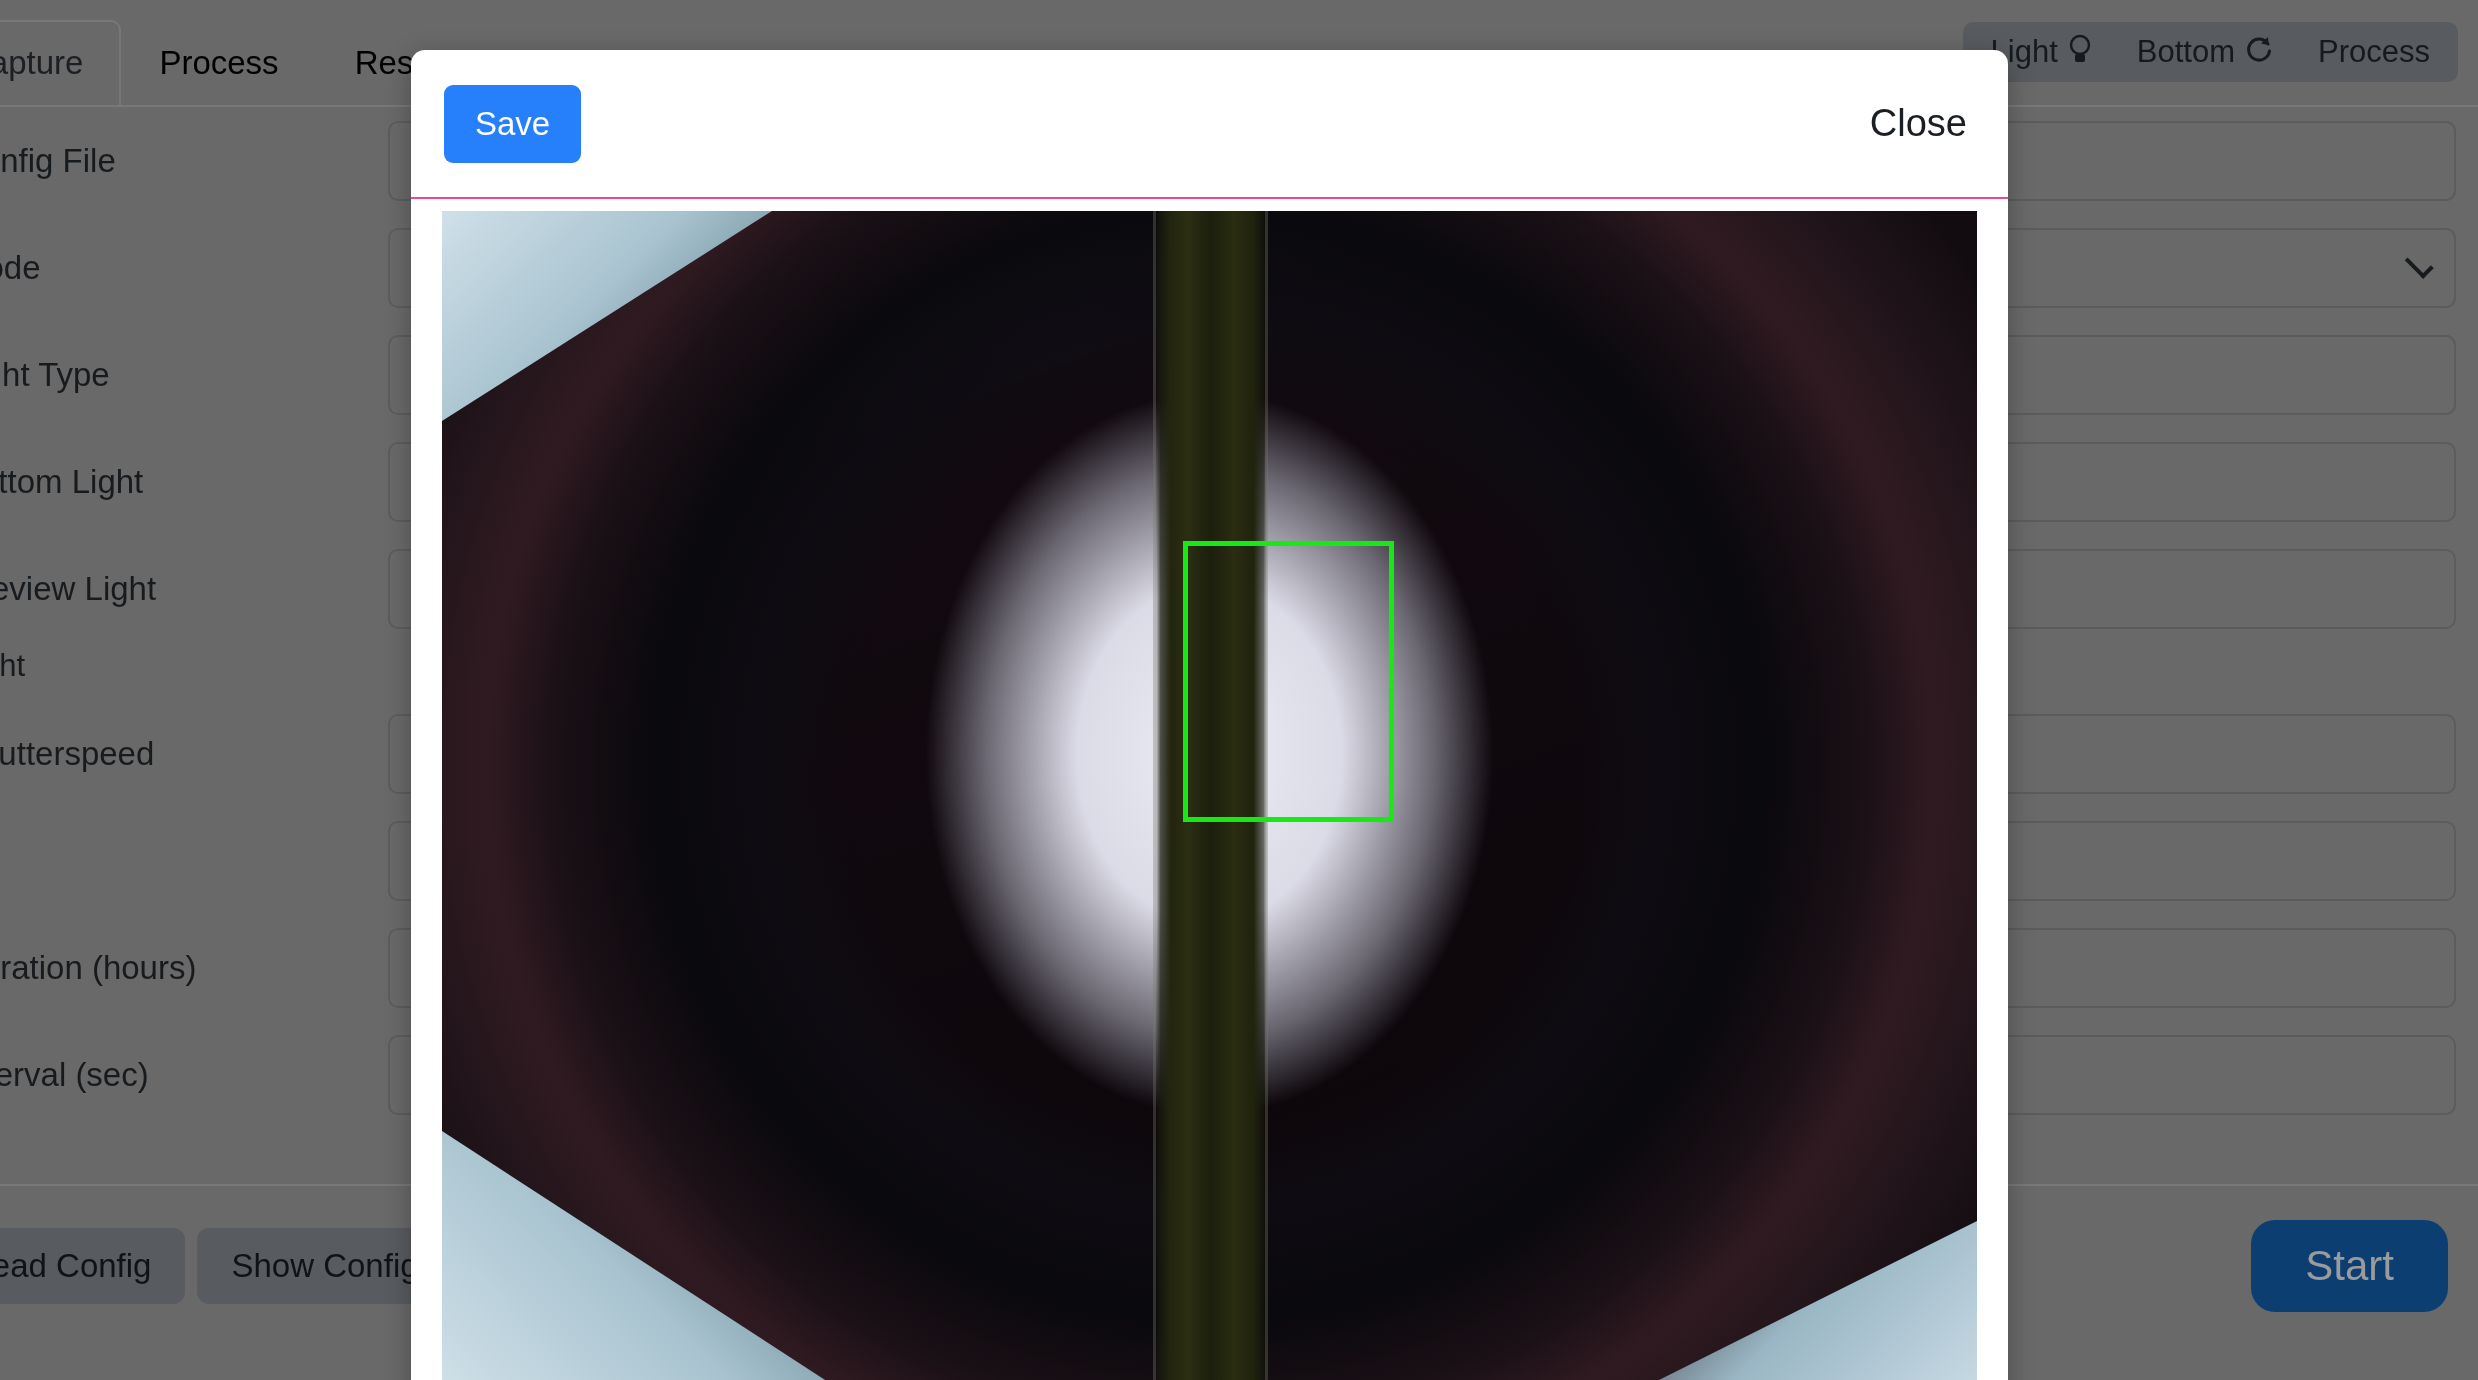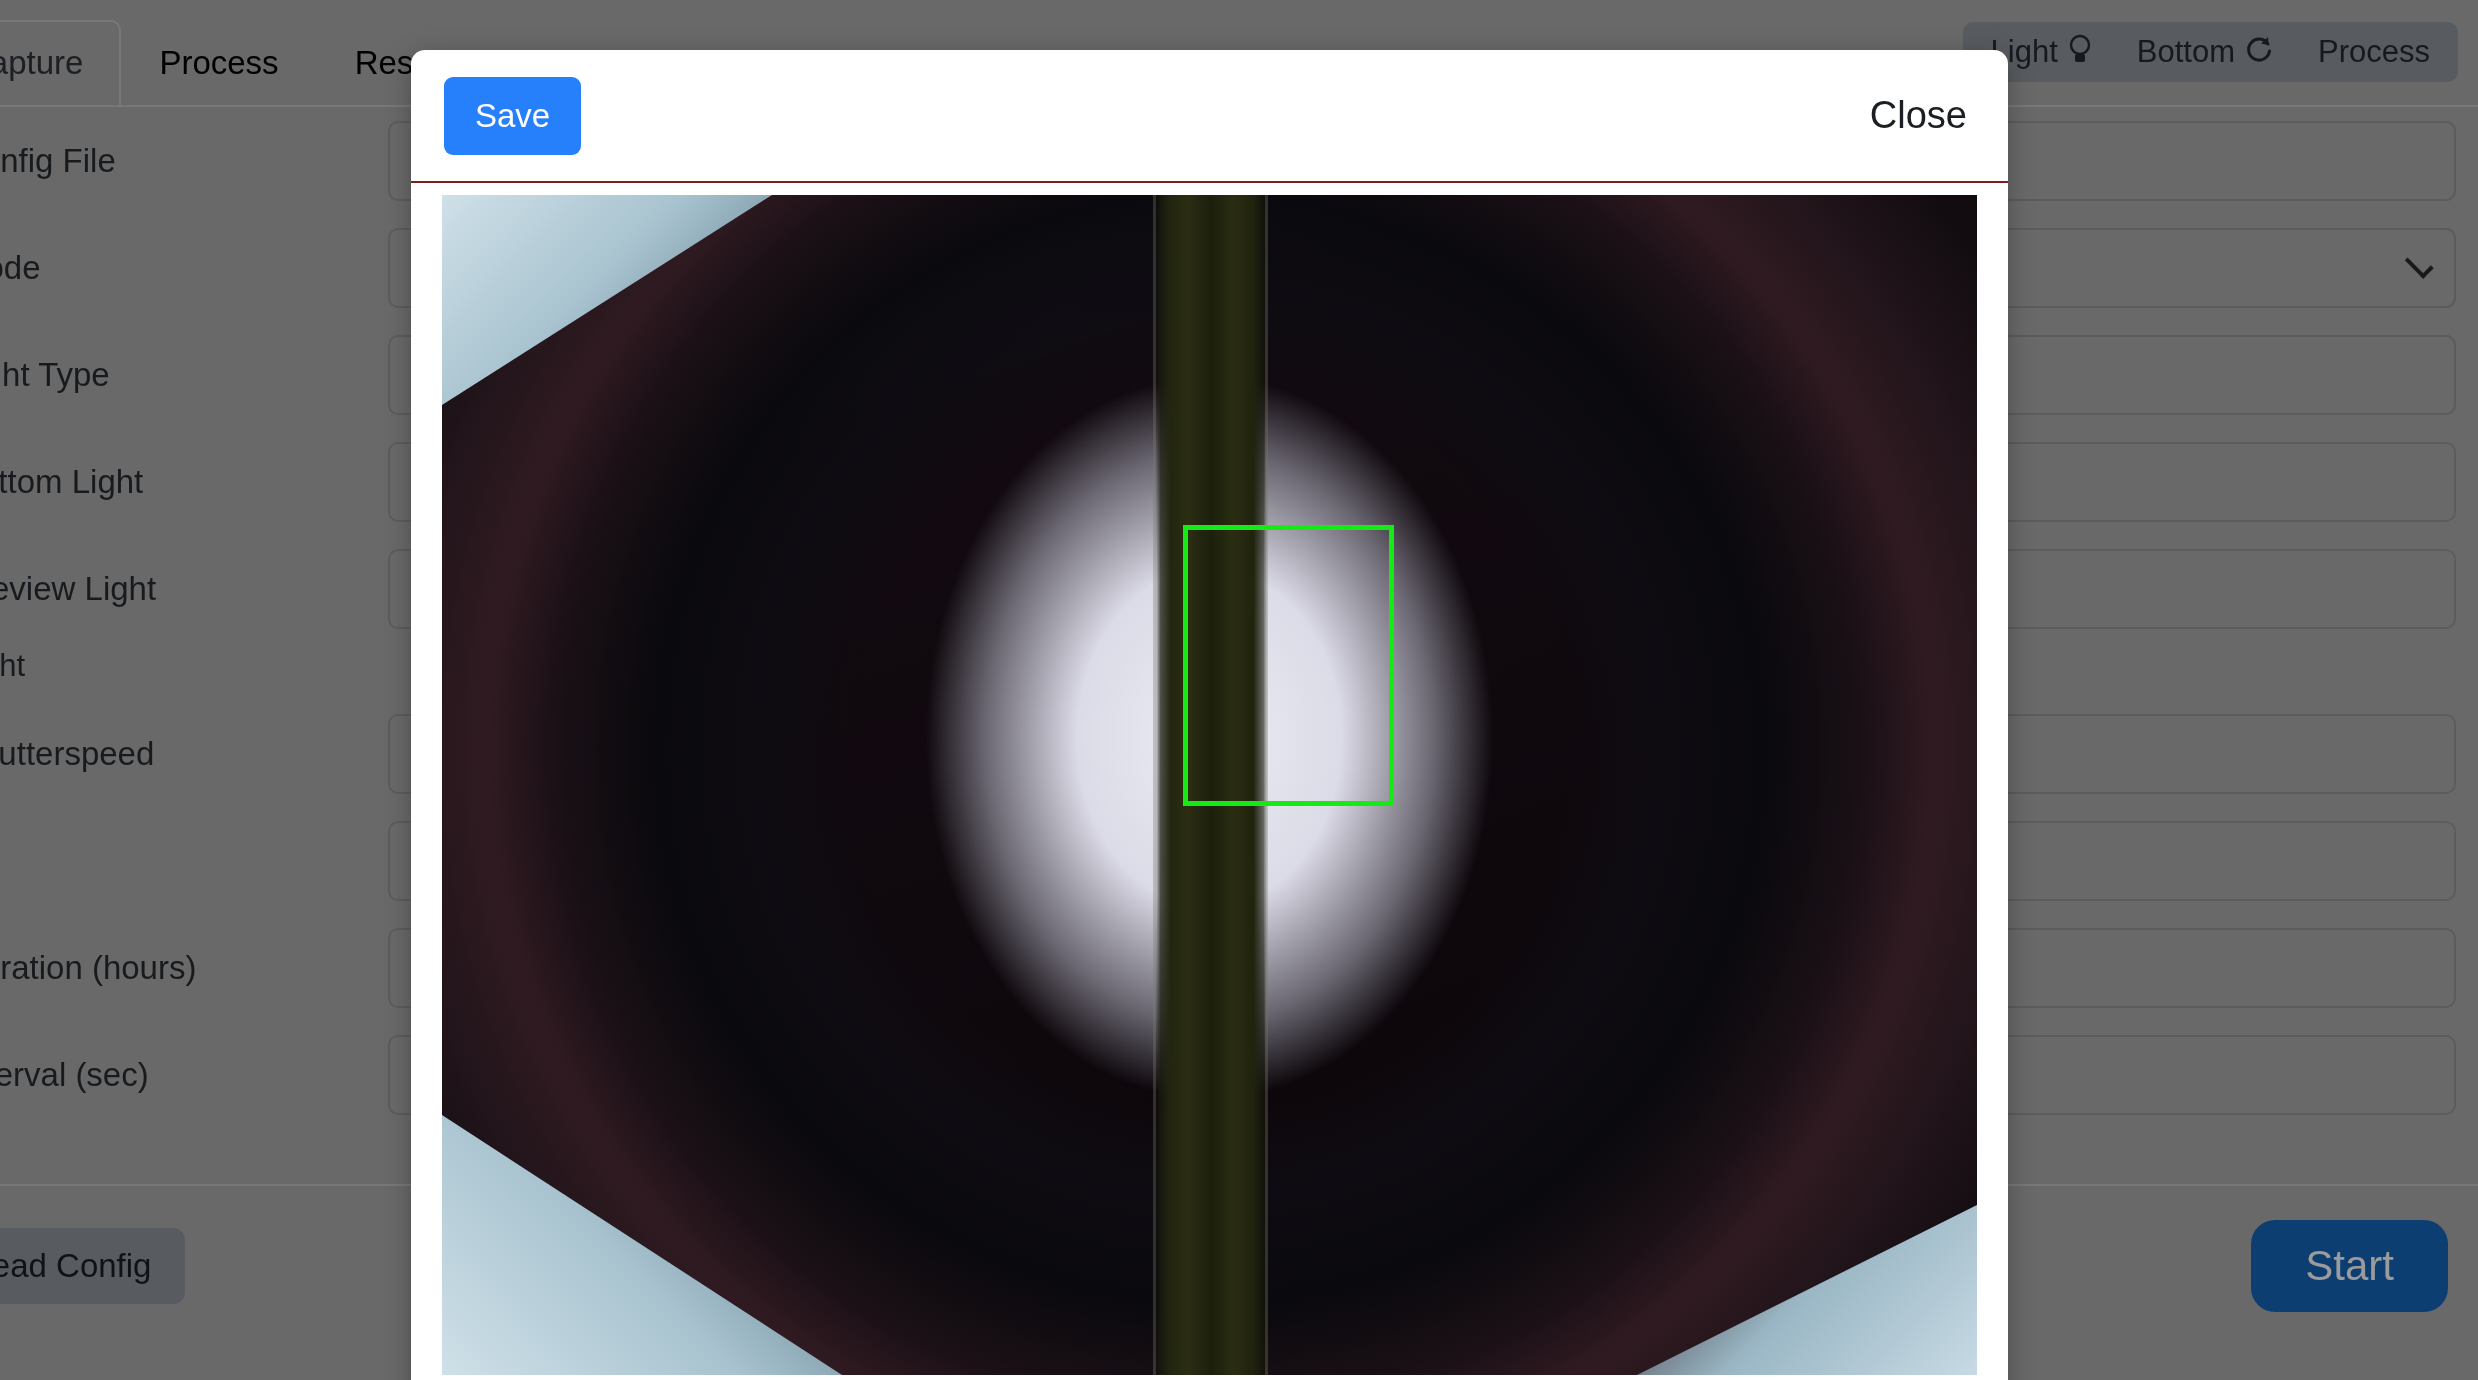--- a/index.html
+++ b/index.html
@@ -180,22 +180,22 @@
     left: 411px; top: 50px;
     width: 1597px;
     height: 1380px;
     background: #ffffff;
     border-radius: 14px;
     box-shadow: 0 6px 26px rgba(0,0,0,0.28);
     overflow: hidden;
   }
   #modal-header {
     position: relative;
-    height: 133px;
-    border-bottom: 2px solid #7f1d1d;
+    height: 149px;
+    border-bottom: 2px solid #ec4899;
     display: flex;
     align-items: center;
     justify-content: space-between;
     padding: 0 33px;
   }
   #modal-save {
     background: #2680fc;
     color: #ffffff;
     font-size: 33px;
     border: none;
@@ -418,20 +418,21 @@
 
     <div class="hint right-col" style="top:678px; left:1240px; width:1238px; padding-left:26px;">right button) after disabling or enabling</div>
 
     <div class="hint right-col" style="top:843px; left:1240px; width:1238px; padding-left:26px;">ured</div>
 
   </div>
 
   <div id="bottom-bar">
     <div id="left-actions">
       <button class="ghost-btn">Read Config</button>
+      <button class="ghost-btn">Show Config</button>
     </div>
     <button id="start-button">Start</button>
   </div>
 
 </div>
 
 <div id="modal-backdrop"></div>
 
 <div id="modal">
 

